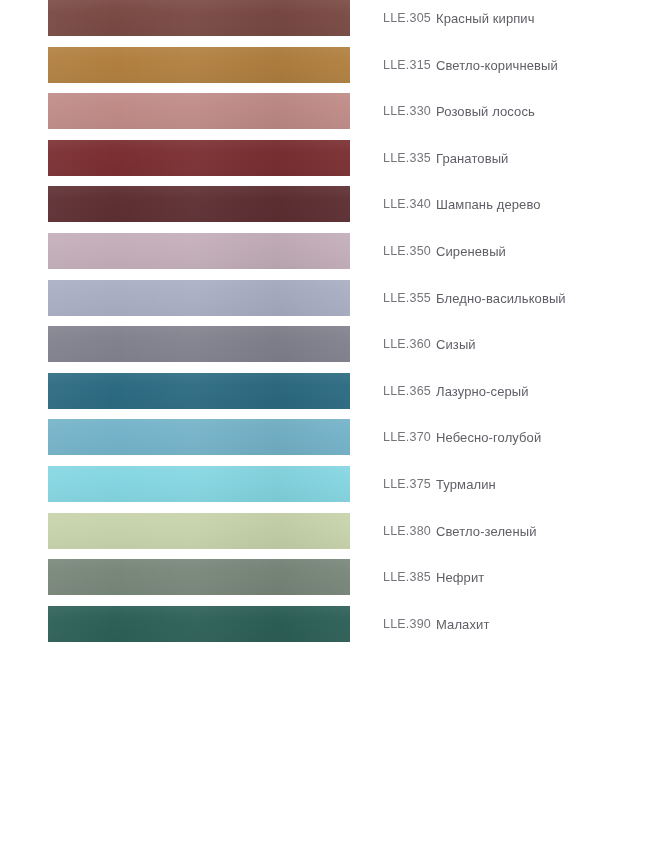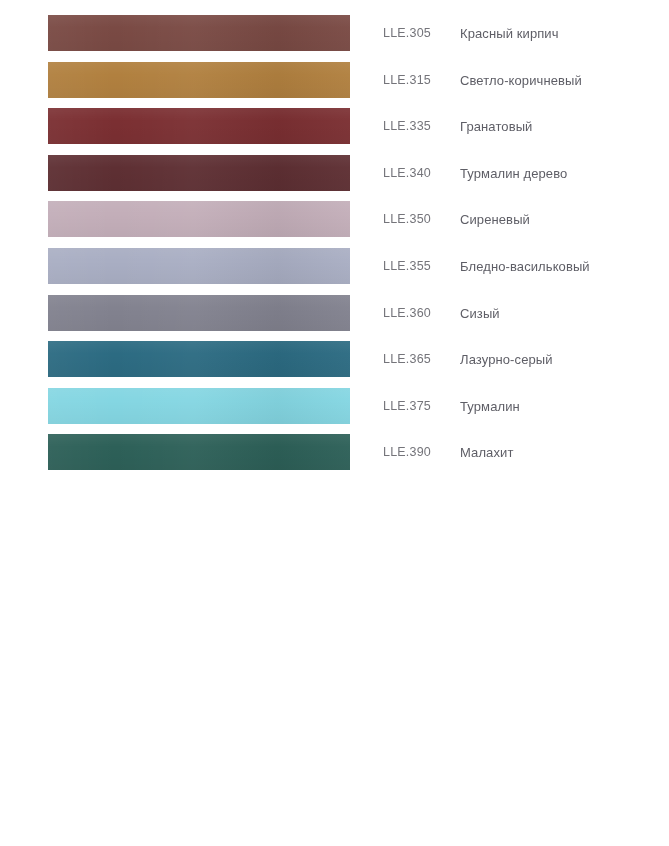--- a/index.html
+++ b/index.html
@@ -14,21 +14,20 @@
     font-family: "Liberation Sans", "DejaVu Sans", sans-serif;
     overflow: hidden;
     position: relative;
   }
 
   #swatch-chart {
     position: relative;
     width: 669px;
     height: 846px;
     box-sizing: border-box;
-    padding-top: 15px;
   }
 
   .swatch-row {
     position: relative;
     height: 36px;
     margin-bottom: 10.6px;
     display: flex;
     align-items: center;
   }
 
@@ -58,21 +57,21 @@
     top: 50%;
     transform: translateY(-50%);
     font-size: 12.5px;
     letter-spacing: 0.2px;
     color: #74747a;
     white-space: nowrap;
   }
 
   .swatch-name {
     position: absolute;
-    left: 460px;
+    left: 436px;
     top: 50%;
     transform: translateY(-50%);
     font-size: 13px;
     letter-spacing: 0.1px;
     color: #5e5e66;
     white-space: nowrap;
   }
 </style>
 </head>
 <body>
@@ -82,28 +81,33 @@
       <div class="swatch-chip" style="background-color: rgb(122, 74, 68);"></div>
       <div class="swatch-code">LLE.305</div>
       <div class="swatch-name">Красный кирпич</div>
     </div>
     <div class="swatch-row">
       <div class="swatch-chip" style="background-color: rgb(177, 128, 63);"></div>
       <div class="swatch-code">LLE.315</div>
       <div class="swatch-name">Светло-коричневый</div>
     </div>
     <div class="swatch-row">
+      <div class="swatch-chip" style="background-color: rgb(192, 139, 135);"></div>
+      <div class="swatch-code">LLE.330</div>
+      <div class="swatch-name">Розовый лосось</div>
+    </div>
+    <div class="swatch-row">
       <div class="swatch-chip" style="background-color: rgb(123, 47, 50);"></div>
       <div class="swatch-code">LLE.335</div>
       <div class="swatch-name">Гранатовый</div>
     </div>
     <div class="swatch-row">
       <div class="swatch-chip" style="background-color: rgb(94, 47, 51);"></div>
       <div class="swatch-code">LLE.340</div>
-      <div class="swatch-name">Турмалин дерево</div>
+      <div class="swatch-name">Шампань дерево</div>
     </div>
     <div class="swatch-row">
       <div class="swatch-chip" style="background-color: rgb(195, 174, 185);"></div>
       <div class="swatch-code">LLE.350</div>
       <div class="swatch-name">Сиреневый</div>
     </div>
     <div class="swatch-row">
       <div class="swatch-chip" style="background-color: rgb(169, 174, 195);"></div>
       <div class="swatch-code">LLE.355</div>
       <div class="swatch-name">Бледно-васильковый</div>
@@ -112,22 +116,37 @@
       <div class="swatch-chip" style="background-color: rgb(130, 130, 143);"></div>
       <div class="swatch-code">LLE.360</div>
       <div class="swatch-name">Сизый</div>
     </div>
     <div class="swatch-row">
       <div class="swatch-chip" style="background-color: rgb(44, 107, 130);"></div>
       <div class="swatch-code">LLE.365</div>
       <div class="swatch-name">Лазурно-серый</div>
     </div>
     <div class="swatch-row">
+      <div class="swatch-chip" style="background-color: rgb(116, 179, 201);"></div>
+      <div class="swatch-code">LLE.370</div>
+      <div class="swatch-name">Небесно-голубой</div>
+    </div>
+    <div class="swatch-row">
       <div class="swatch-chip" style="background-color: rgb(132, 214, 226);"></div>
       <div class="swatch-code">LLE.375</div>
       <div class="swatch-name">Турмалин</div>
+    </div>
+    <div class="swatch-row">
+      <div class="swatch-chip" style="background-color: rgb(199, 211, 171);"></div>
+      <div class="swatch-code">LLE.380</div>
+      <div class="swatch-name">Светло-зеленый</div>
+    </div>
+    <div class="swatch-row">
+      <div class="swatch-chip" style="background-color: rgb(121, 135, 122);"></div>
+      <div class="swatch-code">LLE.385</div>
+      <div class="swatch-name">Нефрит</div>
     </div>
     <div class="swatch-row">
       <div class="swatch-chip" style="background-color: rgb(45, 96, 88);"></div>
       <div class="swatch-code">LLE.390</div>
       <div class="swatch-name">Малахит</div>
     </div>
   </div>
 
 </body></html>

